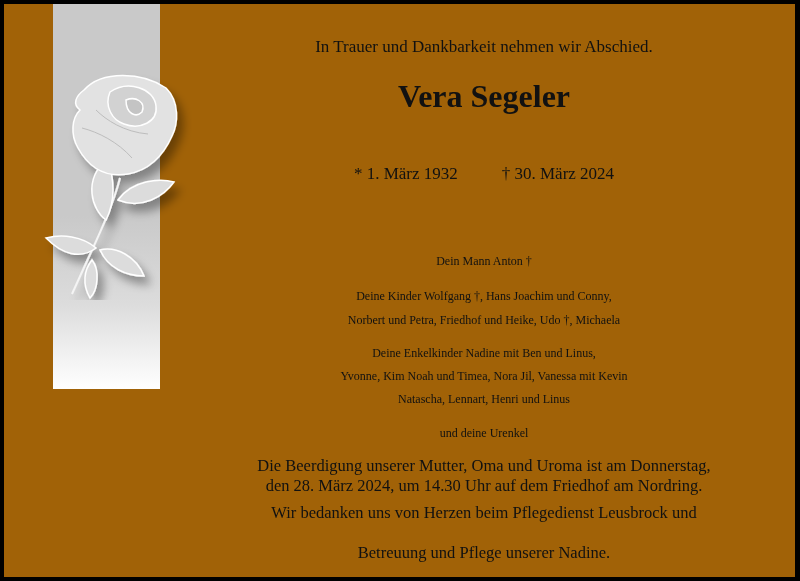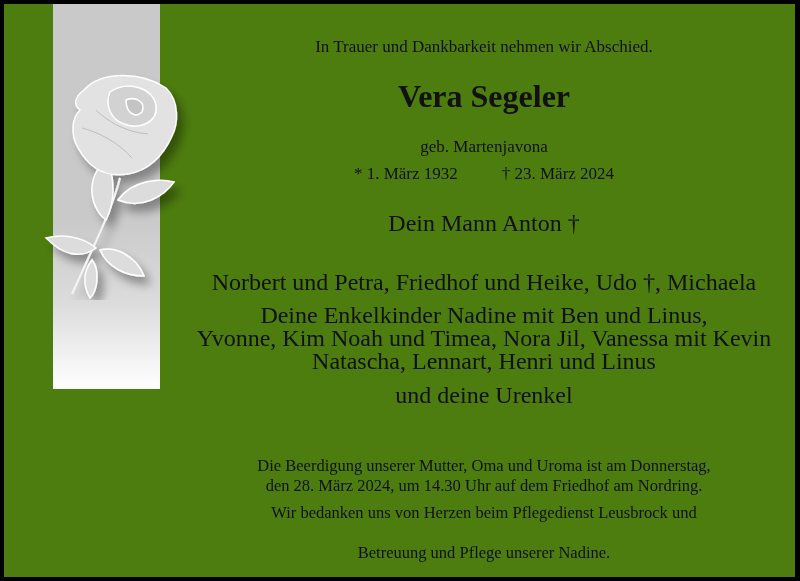--- a/index.html
+++ b/index.html
@@ -1,30 +1,30 @@
 <!DOCTYPE html>
 <html><head>
 <meta charset="utf-8">
 <style>
   html, body { margin:0; padding:0; }
   body { width:800px; height:581px; background:#000; position:relative; overflow:hidden;
          font-family:"Liberation Serif","DejaVu Serif",serif; color:#111; }
-  .card { position:absolute; left:4px; top:4px; width:791px; height:573px; background:#4d7c0f; overflow:hidden; }
+  .card { position:absolute; left:4px; top:4px; width:791px; height:573px; background:#a16207; overflow:hidden; }
   .stripe { position:absolute; left:49px; top:0; width:107px; height:385px;
             background:linear-gradient(to bottom,#c9c9c9 0%,#c9c9c9 55%,#dcdcdc 78%,#fff 100%); }
   .rose { position:absolute; left:28px; top:66px; width:160px; height:230px; }
   .content { position:absolute; left:190px; width:580px; text-align:center; }
   .line { position:absolute; left:0; right:0; text-align:center; white-space:nowrap; }
   .intro { top:33px; font-size:17px; }
   .name { top:74px; font-size:32px; font-weight:bold; letter-spacing:0px; }
   .maiden { top:133px; font-size:17px; }
   .dates { top:160px; font-size:17px; }
   .dates span { display:inline-block; }
   .dates .gap { width:44px; }
-  .fam { font-size:24px; }
+  .fam { font-size:12px;margin-top:44px; }
   .small { font-size:16.5px; }
 </style>
 </head>
 <body>
 
 <div class="card">
   <div class="stripe"></div>
 
   <svg class="rose" viewBox="0 0 160 230">
     <defs>
@@ -56,26 +56,26 @@
       <path d="M78 22 C96 10 122 18 124 36 C126 52 108 60 92 54 C80 50 72 36 78 22 Z" fill="#d2d2d2"></path>
       <path d="M94 30 C104 26 114 32 110 42 C104 48 94 44 94 30 Z" fill="#c4c4c4"></path>
       <path d="M50 58 C66 62 86 72 100 88" fill="none" stroke="#bdbdbd" stroke-width="1"></path>
       <path d="M64 40 C74 50 92 62 116 64" fill="none" stroke="#bdbdbd" stroke-width="1"></path>
     </g>
   </svg>
 
   <div class="content" style="top:0;height:573px;">
     <div class="line intro">In Trauer und Dankbarkeit nehmen wir Abschied.</div>
     <div class="line name">Vera Segeler</div>
-    <div class="line maiden">geb. Martenjavona</div>
     <div class="line dates">
-      <span>* 1. März 1932</span><span class="gap"></span><span>† 23. März 2024</span>
+      <span>* 1. März 1932</span><span class="gap"></span><span>† 30. März 2024</span>
     </div>
 
     <div class="line fam" style="top:206px">Dein Mann Anton †</div>
+    <div class="line fam" style="top:241px">Deine Kinder Wolfgang †, Hans Joachim und Conny,</div>
     <div class="line fam" style="top:265px">Norbert und Petra, Friedhof und Heike, Udo †, Michaela</div>
     <div class="line fam" style="top:321px">Yvonne, Kim Noah und Timea, Nora Jil, Vanessa mit Kevin</div>
     <div class="line fam" style="top:298px">Deine Enkelkinder Nadine mit Ben und Linus,</div>
     <div class="line fam" style="top:344px">Natascha, Lennart, Henri und Linus</div>
     <div class="line fam" style="top:378px">und deine Urenkel</div>
 
     <div class="line small" style="top:452px">Die Beerdigung unserer Mutter, Oma und Uroma ist am Donnerstag,</div>
     <div class="line small" style="top:472px">den 28. März 2024, um 14.30 Uhr auf dem Friedhof am Nordring.</div>
     <div class="line small" style="top:499px">Wir bedanken uns von Herzen beim Pflegedienst Leusbrock und</div>
     <div class="line small" style="top:539px">Betreuung und Pflege unserer Nadine.</div>

